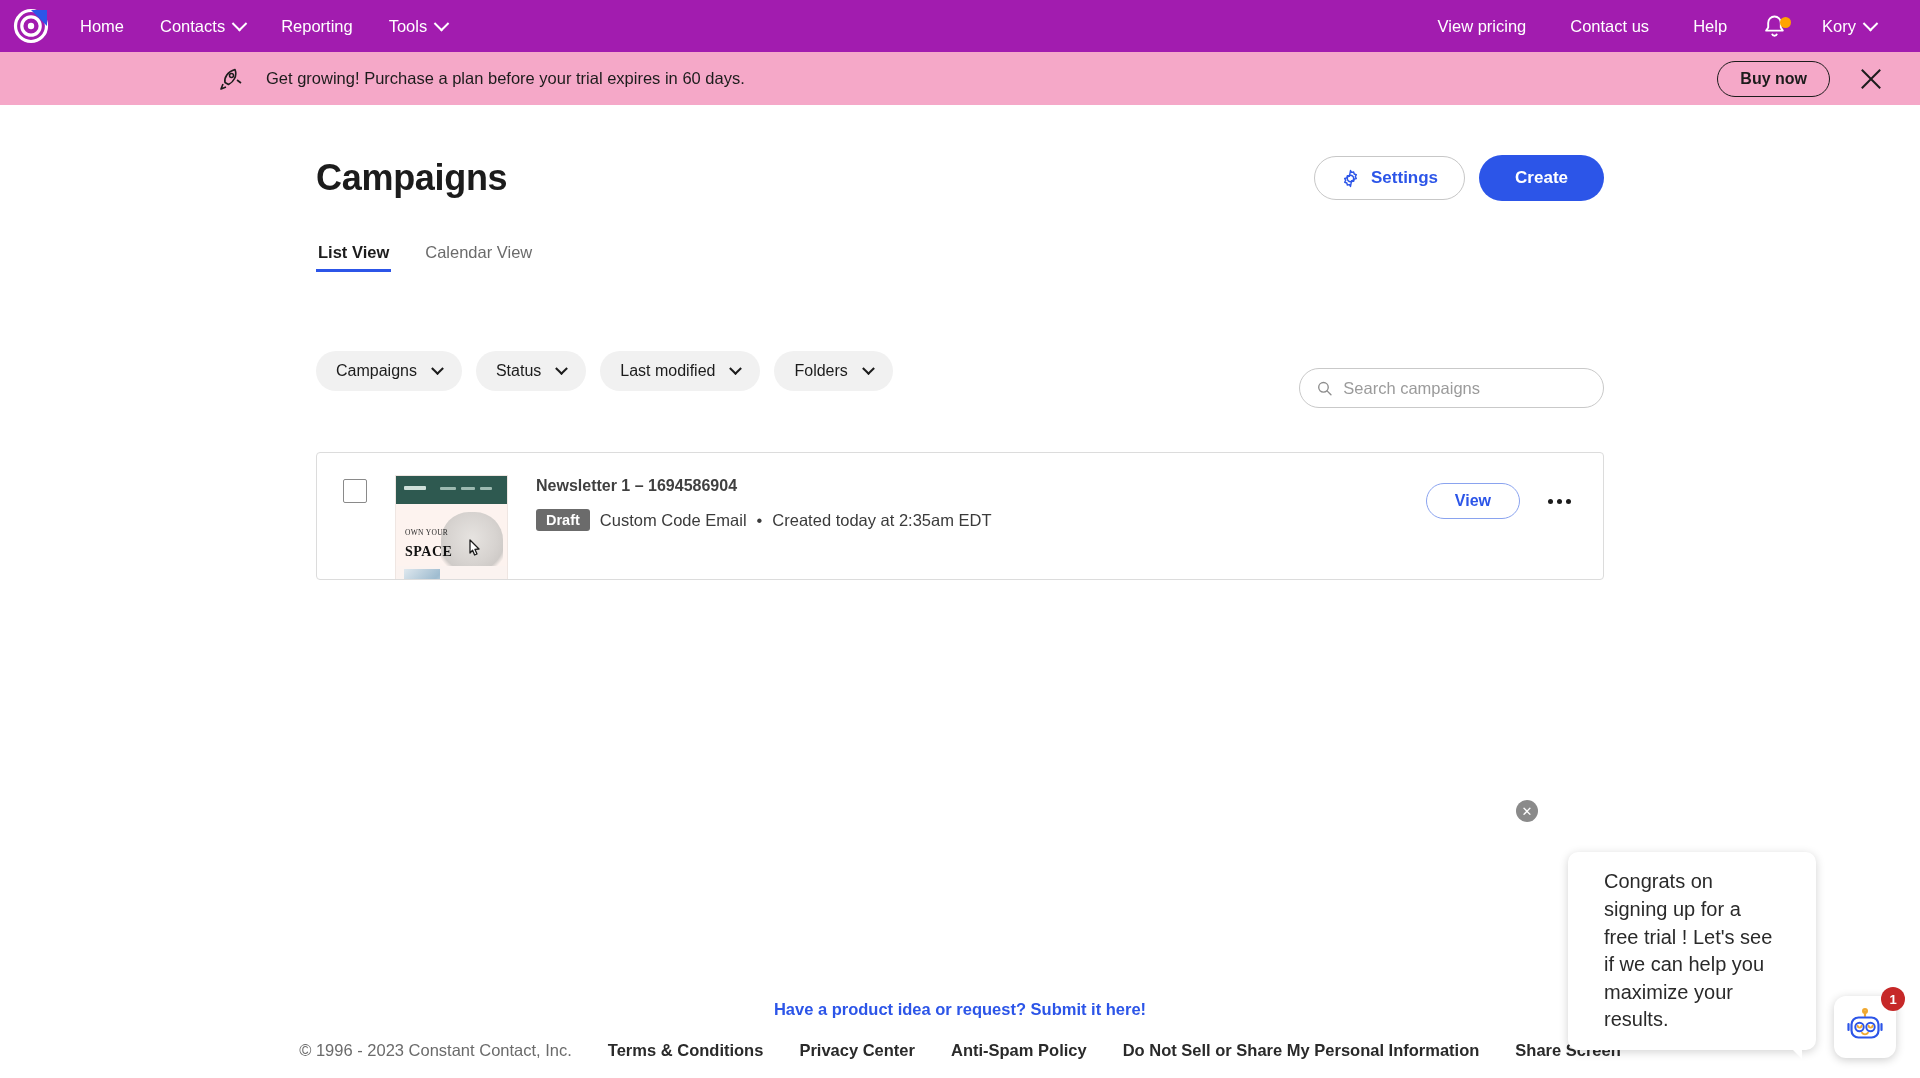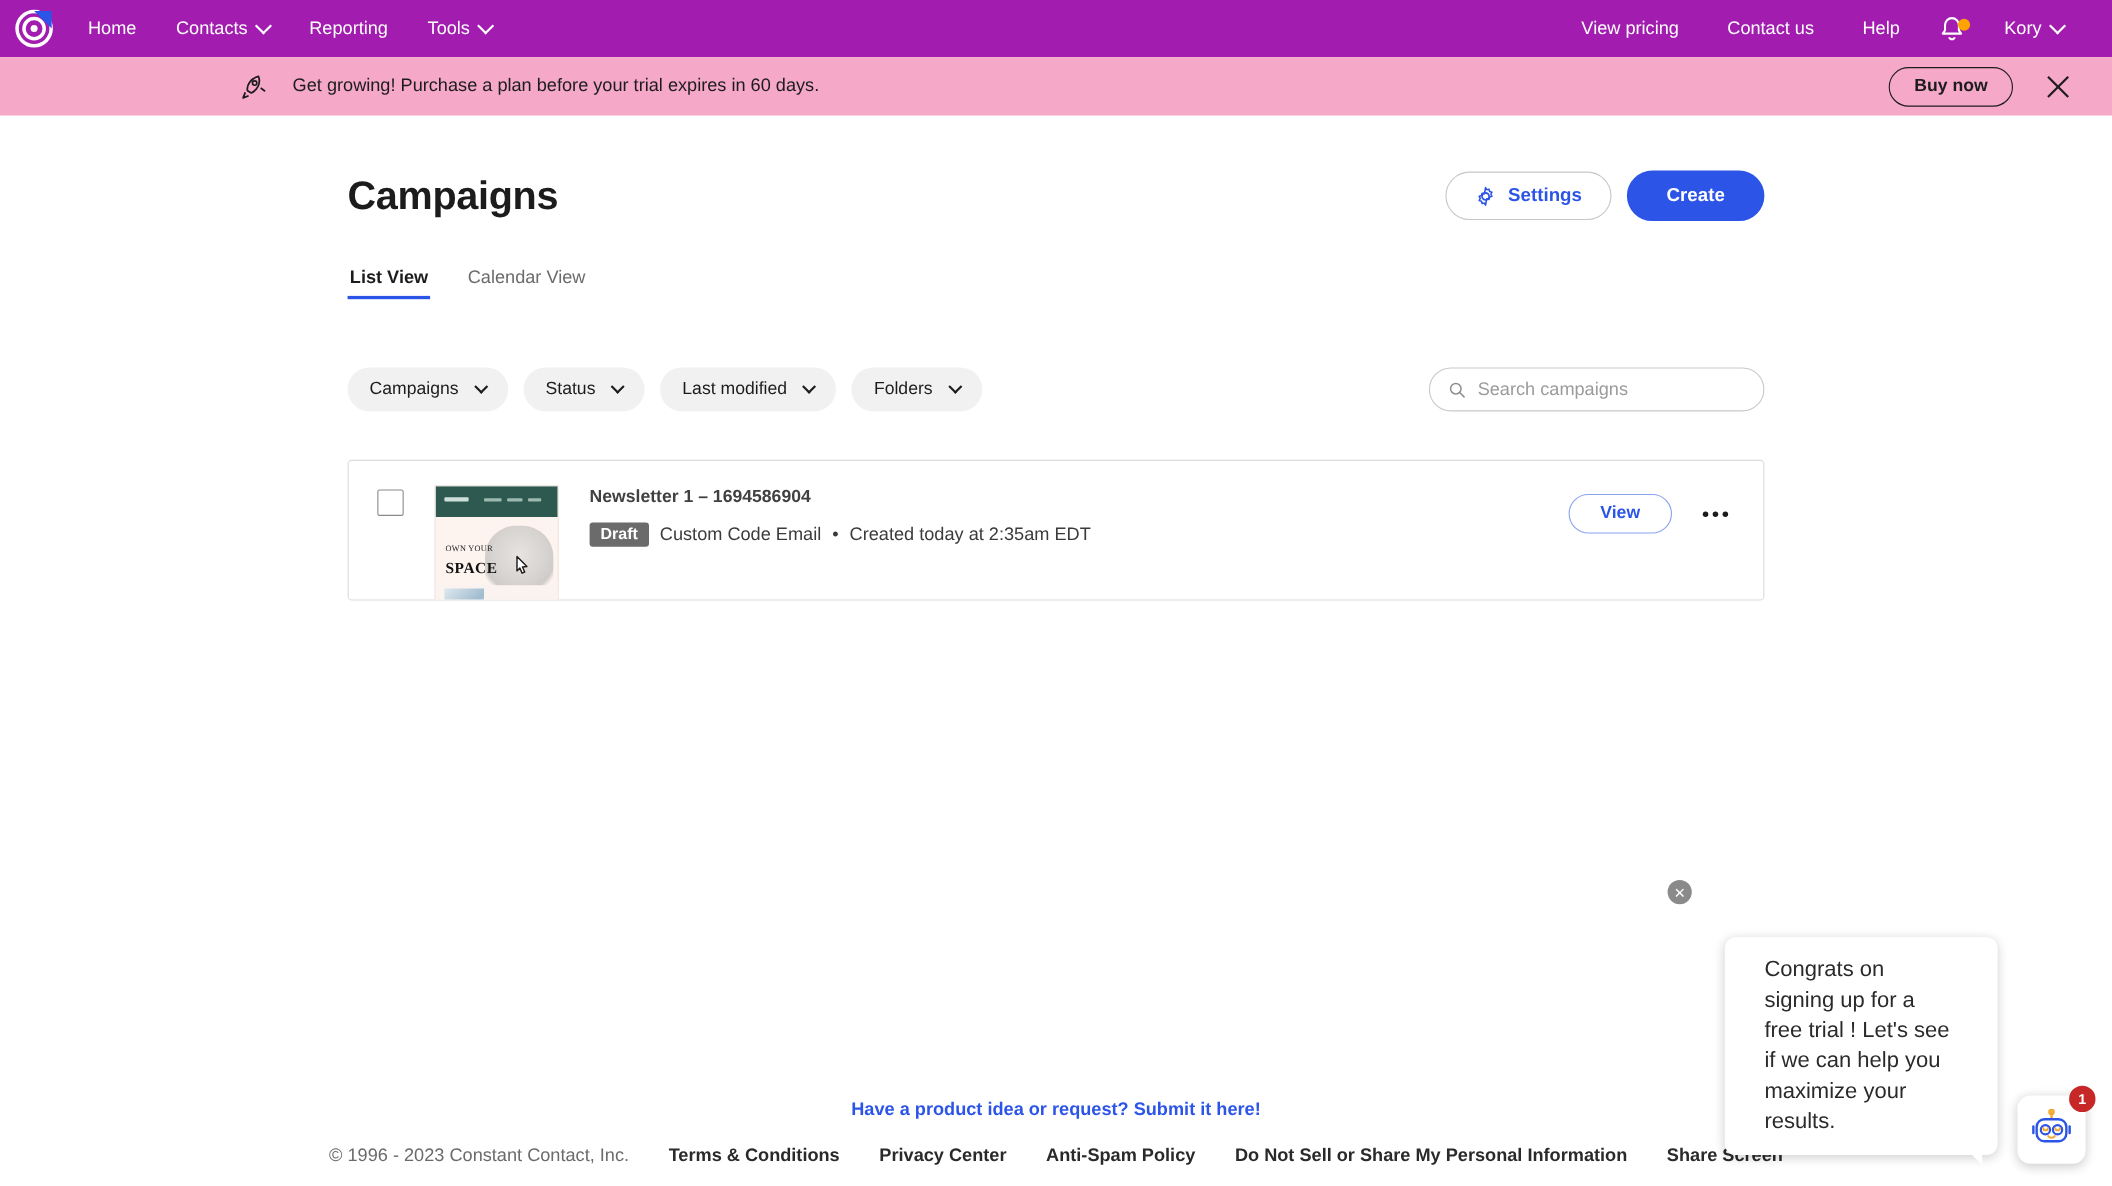--- a/index.html
+++ b/index.html
@@ -126,20 +126,21 @@
     background: #f1f1f1; border: none; border-radius: 22px;
     padding: 11px 20px; font-size: 16px; color: #1c1c1c;
     cursor: pointer; margin-right: 14px; font-family: inherit;
   }
   .pill .chev { width: 9px; height: 9px; border-color: #1c1c1c; border-width: 2px; }
   .search-box {
     margin-left: auto; width: 305px; height: 40px;
     border: 1.4px solid #c9c9c9; border-radius: 22px;
     display: flex; align-items: center; gap: 11px; padding: 0 17px;
     background: #fff;
+    margin-top: 34px;
   }
   .search-box input {
     border: none; outline: none; font-size: 16.5px; color: #1c1c1c;
     font-family: inherit; width: 100%; background: transparent;
   }
   .search-box input::placeholder { color: #9b9b9b; }
 
   
   .list-card {
     margin-top: 44px;

